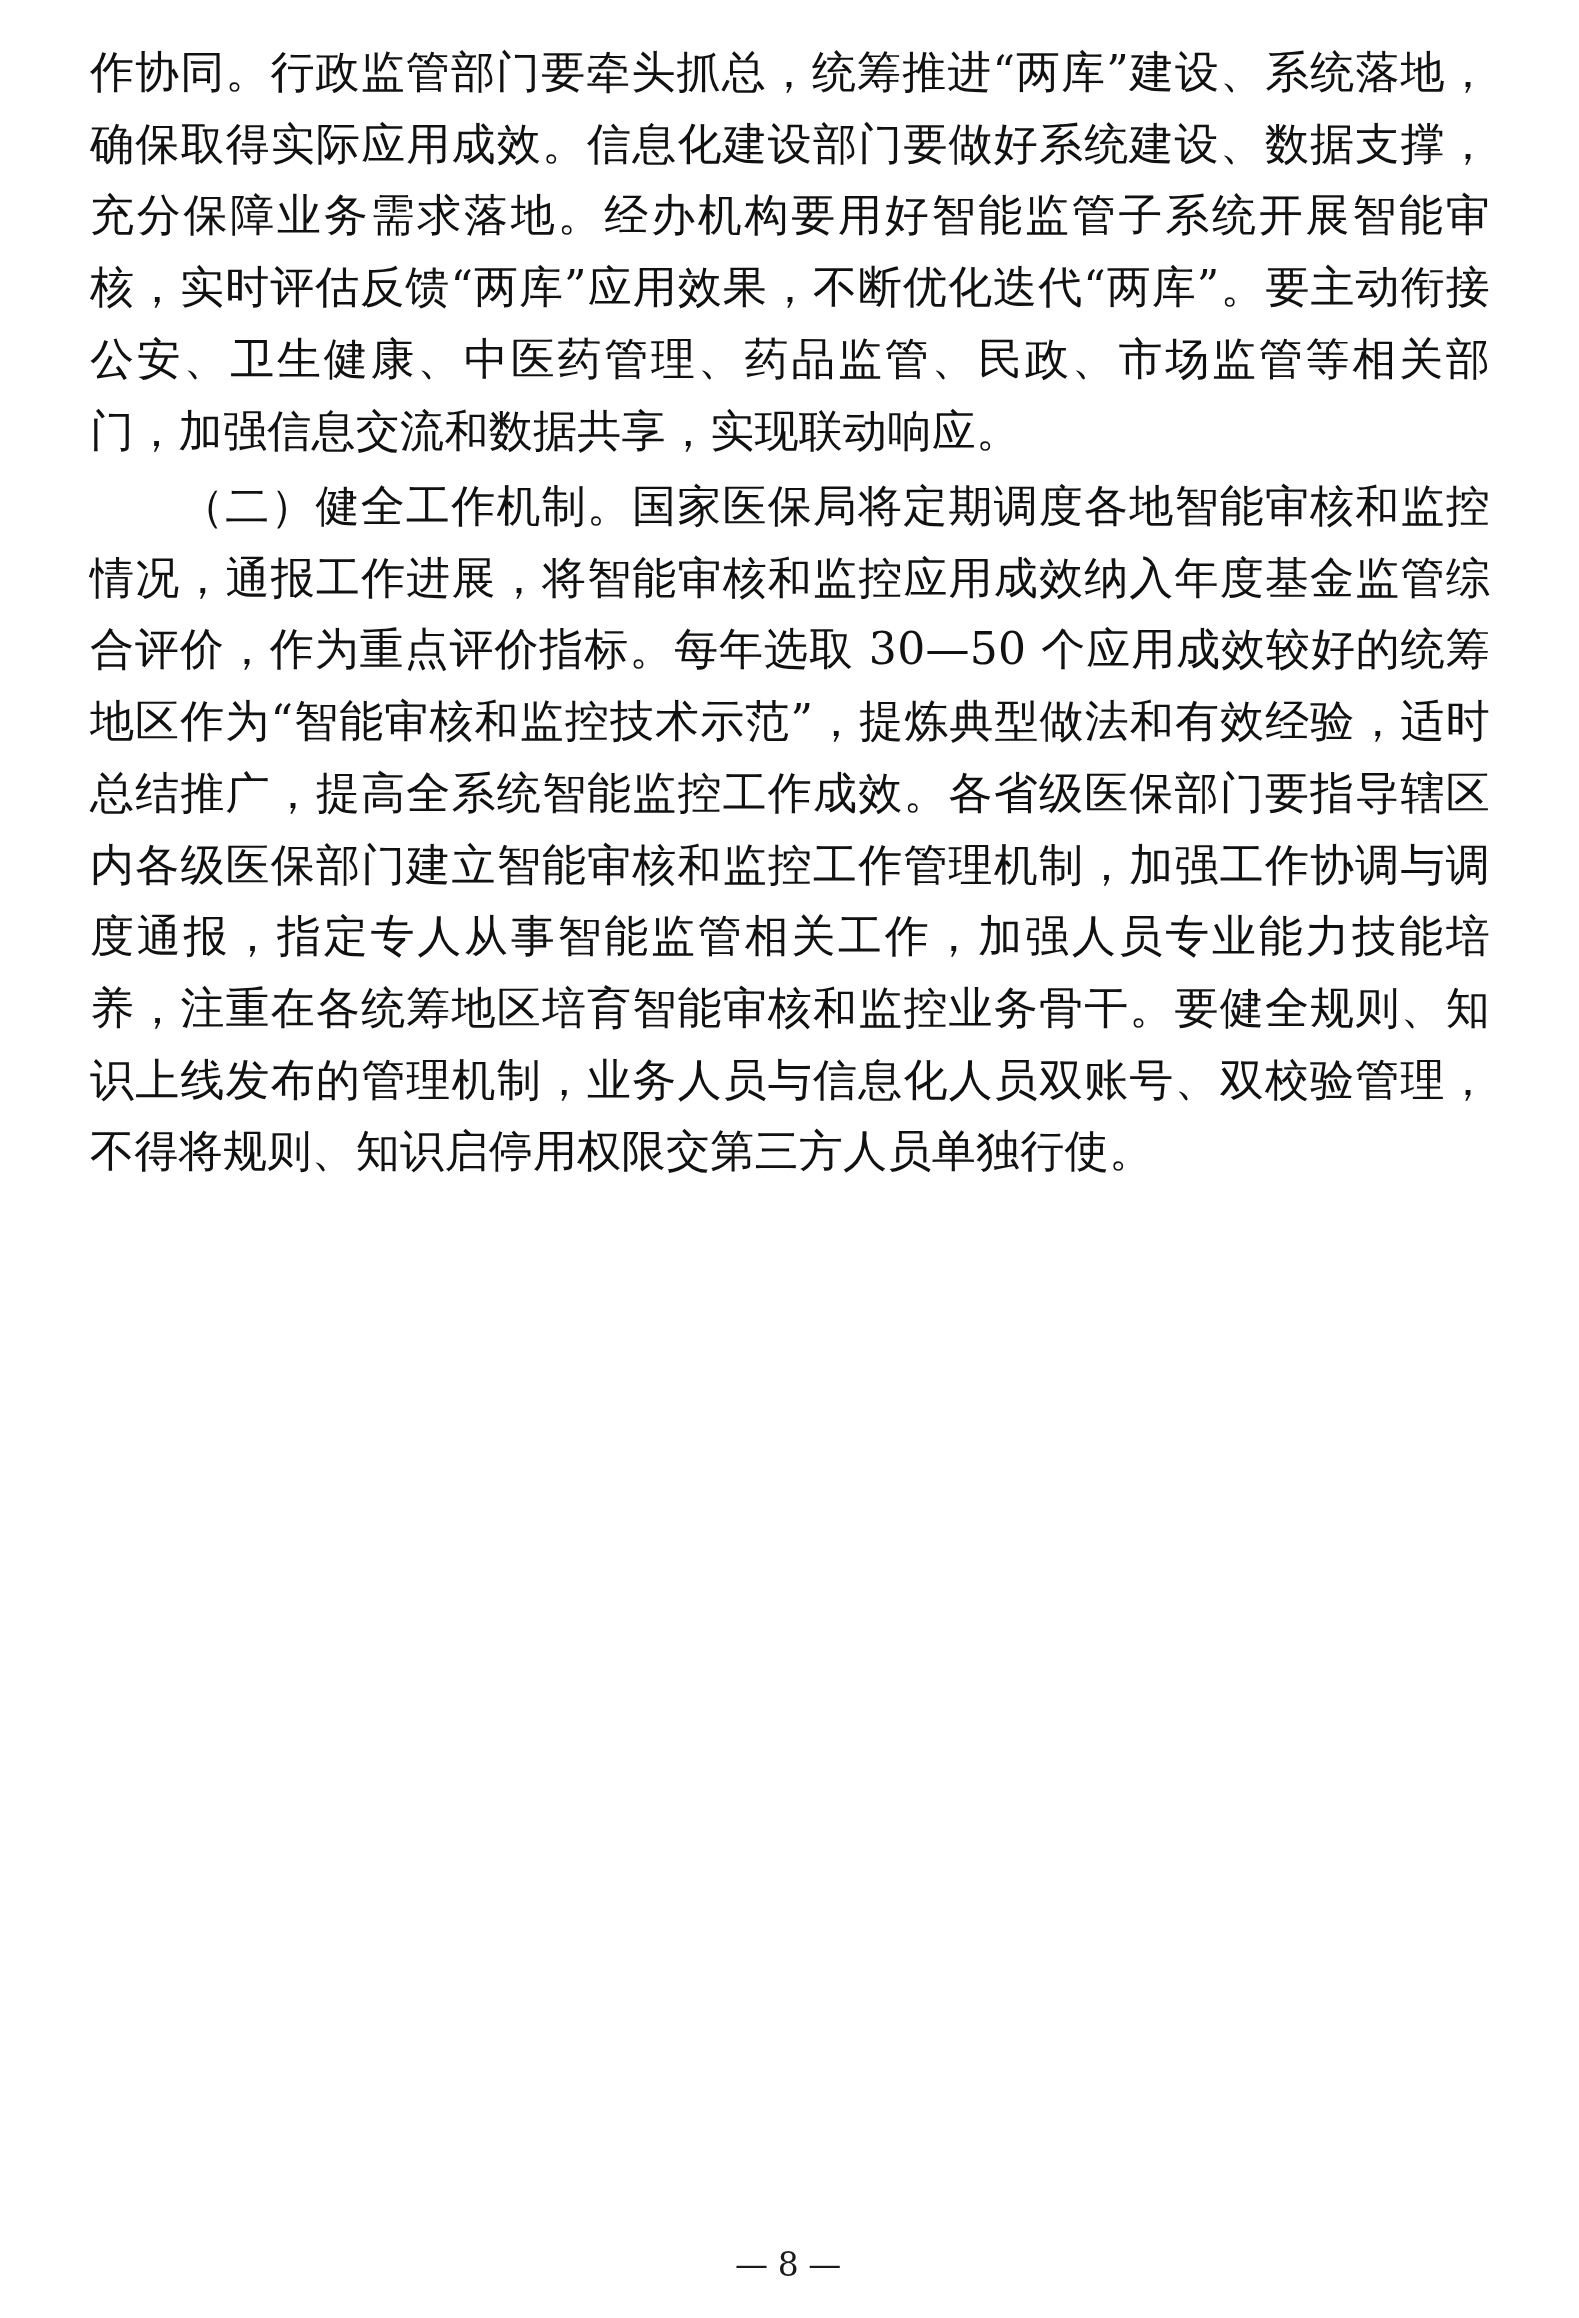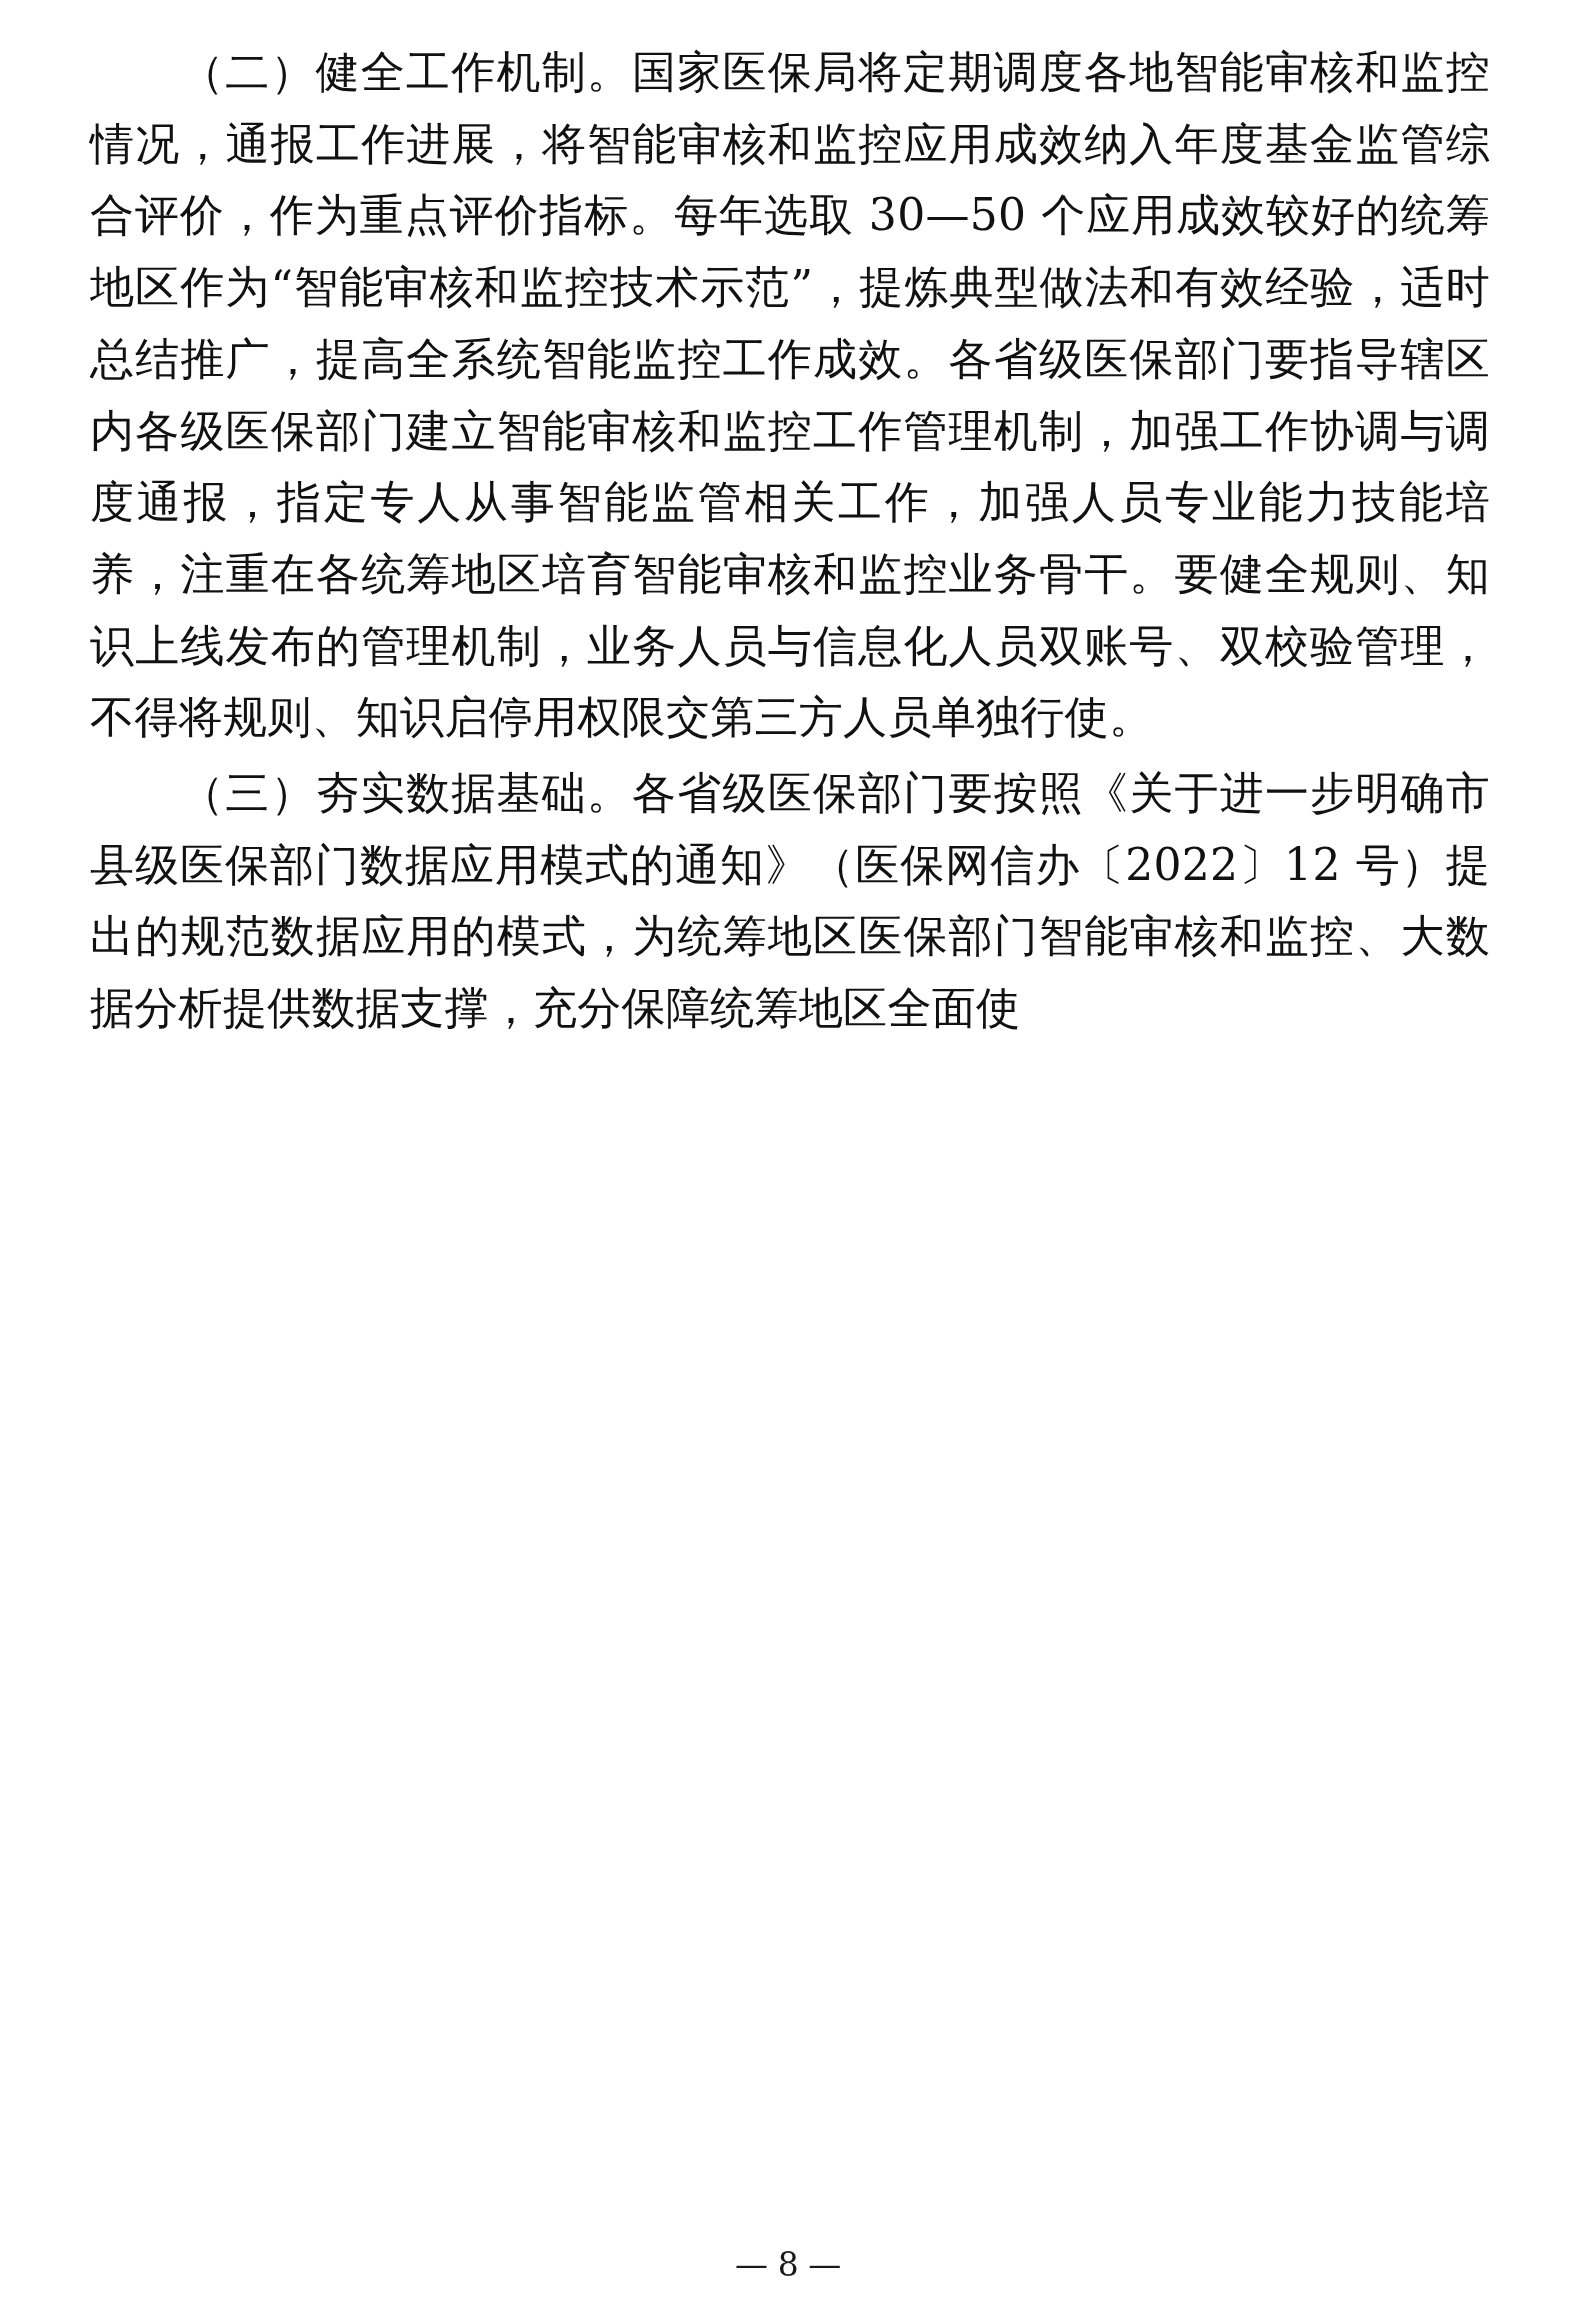--- a/index.html
+++ b/index.html
@@ -51,22 +51,22 @@
   .page-number .dash {
     padding: 0 6px;
   }
 </style>
 </head>
 <body>
 
 <div class="page">
 
   <div class="body-text">
+    <p class="para">作协同。行政监管部门要牵头抓总，统筹推进“两库”建设、系统落地，确保取得实际应用成效。信息化建设部门要做好系统建设、数据支撑，充分保障业务需求落地。经办机构要用好智能监管子系统开展智能审核，实时评估反馈“两库”应用效果，不断优化迭代“两库”。要主动衔接公安、卫生健康、中医药管理、药品监管、民政、市场监管等相关部门，加强信息交流和数据共享，实现联动响应。</p>
     <p class="para indent">（二）健全工作机制。国家医保局将定期调度各地智能审核和监控情况，通报工作进展，将智能审核和监控应用成效纳入年度基金监管综合评价，作为重点评价指标。每年选取 30—50 个应用成效较好的统筹地区作为“智能审核和监控技术示范”，提炼典型做法和有效经验，适时总结推广，提高全系统智能监控工作成效。各省级医保部门要指导辖区内各级医保部门建立智能审核和监控工作管理机制，加强工作协调与调度通报，指定专人从事智能监管相关工作，加强人员专业能力技能培养，注重在各统筹地区培育智能审核和监控业务骨干。要健全规则、知识上线发布的管理机制，业务人员与信息化人员双账号、双校验管理，不得将规则、知识启停用权限交第三方人员单独行使。</p>
-    <p class="para indent">（三）夯实数据基础。各省级医保部门要按照《关于进一步明确市县级医保部门数据应用模式的通知》（医保网信办〔2022〕12 号）提出的规范数据应用的模式，为统筹地区医保部门智能审核和监控、大数据分析提供数据支撑，充分保障统筹地区全面使</p>
   </div>
 
   <div class="page-number">
     <span class="dash">—</span><span>8</span><span class="dash">—</span>
   </div>
 
 </div>
 
 
 </body></html>

